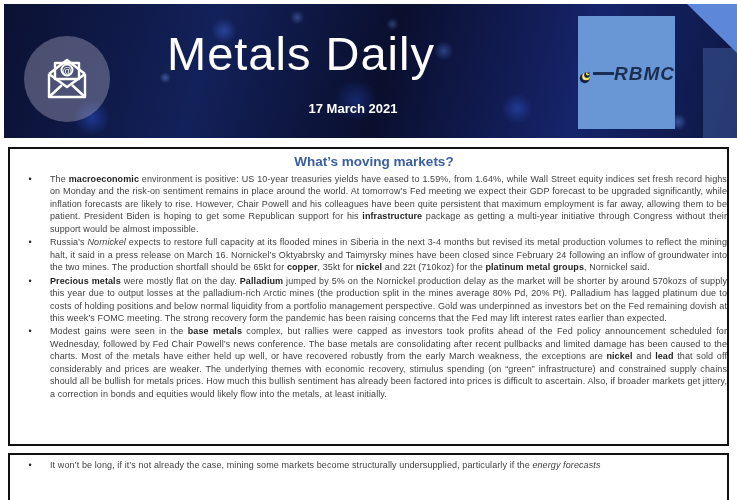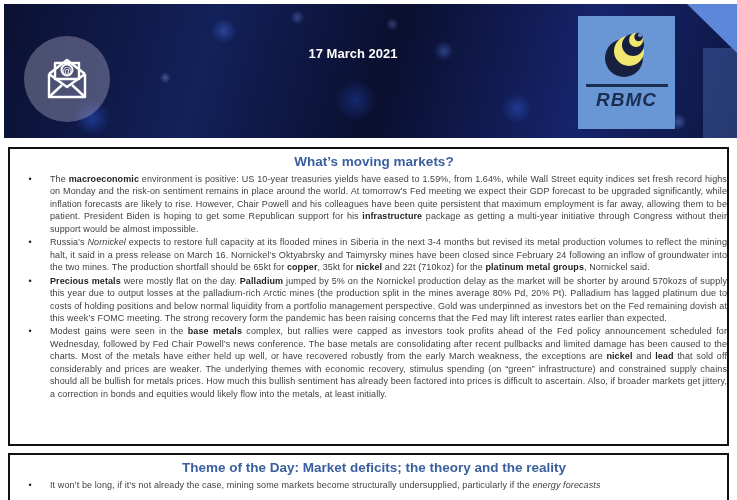--- a/index.html
+++ b/index.html
@@ -31,21 +31,21 @@
                  border-radius:50%; background:rgba(165,162,188,.42);
                  display:flex; align-items:center; justify-content:center; }
 
   .title-wrap { position:absolute; left:128px; top:22px; width:338px; text-align:center; }
   .banner-title { color:#ffffff; font-size:47px; font-weight:400; letter-spacing:1px;
                   white-space:nowrap; }
   .banner-date { color:#ffffff; font-size:13px; font-weight:bold; margin-top:20px;
                  transform:translateX(52px); }
 
   .logo-card { position:absolute; left:574px; top:12px; width:97px; height:113px;
-               background:#6997d6; display:flex; flex-direction:column; align-items:center; }
+               background:#6997d6; display:flex; align-items:center; }
   .logo-glyph { margin-top:8px; }
   .logo-rule { width:82px; height:3px; background:#1c2d52; margin-top:2px; }
   .logo-text { color:#1c2d52; font-size:19px; font-weight:bold; font-style:italic;
                letter-spacing:1px; margin-top:2px; }
 
   
   #sections { position:absolute; left:8px; top:147px; right:8px; }
   .section-box { border:2.5px solid #111111; background:#ffffff; padding:4px 0 0 0;
                  margin-bottom:7px; overflow:hidden; }
   .section-box:nth-child(1) { height:299px; }
@@ -75,20 +75,21 @@
         <path d="M7 20 V43 H43 V20"></path>
         <path d="M7 20 L25 33 L43 20"></path>
         <path d="M7 43 L20 31 M43 43 L30 31"></path>
       </g>
       <circle cx="25" cy="16" r="5.5" fill="none" stroke="#ffffff" stroke-width="2"></circle>
       <text x="25" y="19.5" text-anchor="middle" font-size="9" fill="#ffffff" font-family="Liberation Sans, sans-serif">@</text>
     </svg>
   </div>
 
   <div class="title-wrap">
+    <div class="banner-title">Metals Daily</div>
     <div class="banner-date">17 March 2021</div>
   </div>
 
   <div class="logo-card">
     <svg class="logo-glyph" width="58" height="58" viewBox="0 0 58 58">
       <circle cx="26" cy="34" r="19" fill="#17213f"></circle>
       <circle cx="31" cy="27" r="15" fill="#f2e76e"></circle>
       <circle cx="35" cy="21" r="11" fill="#17213f"></circle>
       <circle cx="38" cy="16" r="7" fill="#f2e76e"></circle>
       <circle cx="40.5" cy="13" r="4.2" fill="#17213f"></circle>
@@ -116,21 +117,20 @@
           <div class="btext"><span class="bold">Precious metals</span><span> were mostly flat on the day. </span><span class="bold">Palladium</span><span> jumped by 5% on the Nornickel production delay as the market will be shorter by around 570kozs of supply this year due to output losses at the palladium-rich Arctic mines (the production split in the mines average 80% Pd, 20% Pt). Palladium has lagged platinum due to costs of holding positions and below normal liquidity from a portfolio management perspective. Gold was underpinned as investors bet on the Fed remaining dovish at this week’s FOMC meeting. The strong recovery form the pandemic has been raising concerns that the Fed may lift interest rates earlier than expected.</span></div>
         </div>
         <div class="bullet">
           <span class="marker">•</span>
           <div class="btext"><span>Modest gains were seen in the </span><span class="bold">base metals</span><span> complex, but rallies were capped as investors took profits ahead of the Fed policy announcement scheduled for Wednesday, followed by Fed Chair Powell’s news conference. The base metals are consolidating after recent pullbacks and limited damage has been caused to the charts. Most of the metals have either held up well, or have recovered robustly from the early March weakness, the exceptions are </span><span class="bold">nickel</span><span> and </span><span class="bold">lead</span><span> that sold off considerably and prices are weaker. The underlying themes with economic recovery, stimulus spending (on “green” infrastructure) and constrained supply chains should all be bullish for metals prices. How much this bullish sentiment has already been factored into prices is difficult to ascertain. Also, if broader markets get jittery, a correction in bonds and equities would likely flow into the metals, at least initially.</span></div>
         </div>
       </div>
   </div>
 
   <div class="section-box">
-    <div class="section-title">Theme of the Day: Market deficits; the theory and the reality</div>
     <div class="bullet-list">
         <div class="bullet">
           <span class="marker">•</span>
           <div class="btext"><span>It won’t be long, if it’s not already the case, mining some markets become structurally undersupplied, particularly if the </span><span class="ital">energy forecasts</span></div>
         </div>
       </div>
   </div>
 </div>
 
 </body></html>

